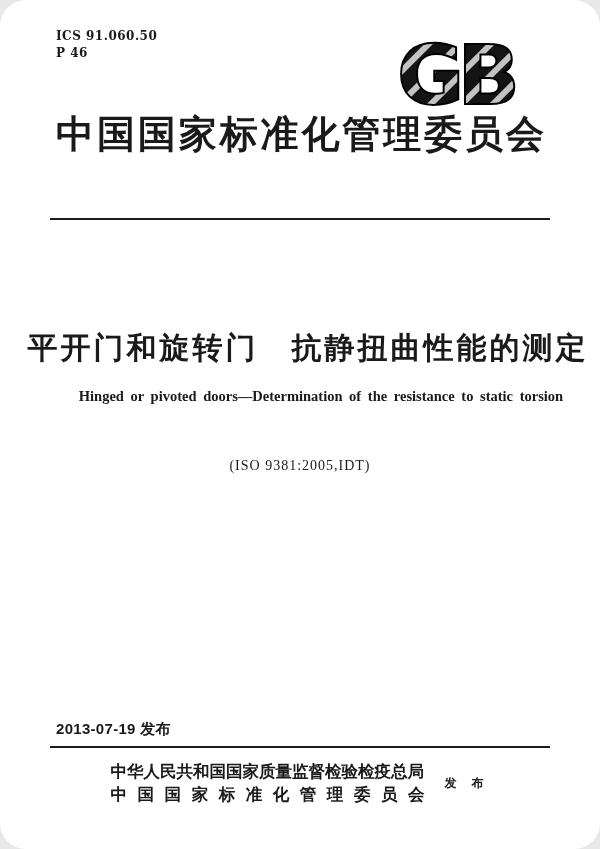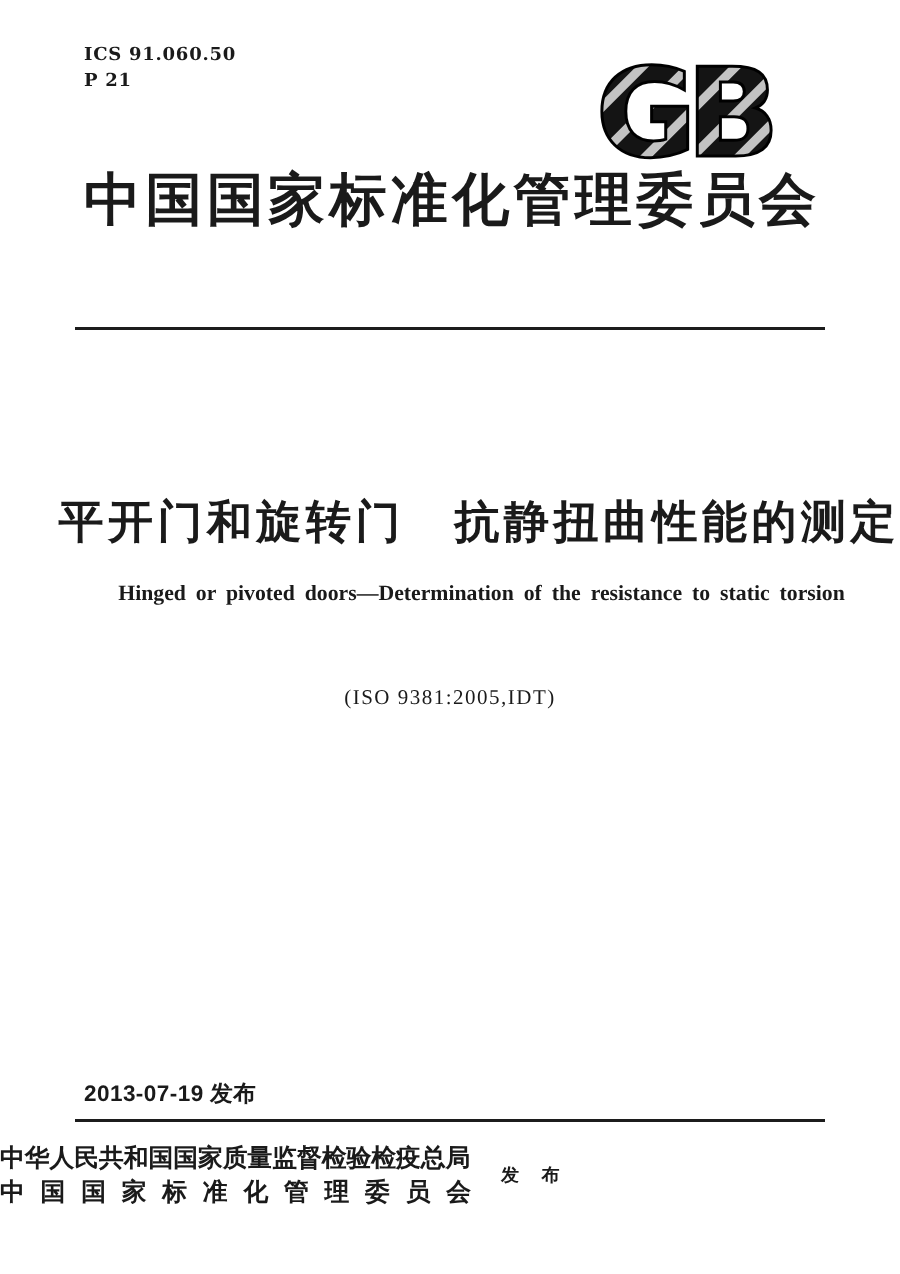--- a/index.html
+++ b/index.html
@@ -9,20 +9,21 @@
   }
   .page {
     position: relative;
     width: 600px;
     height: 849px;
     margin: 0 auto;
     background: #ffffff;
     color: #1a1a1a;
     font-family: "Liberation Serif", serif;
     overflow: hidden;
+    border-radius: 26px;
   }
 
   
   .top-meta {
     position: absolute;
     left: 56px;
     top: 28px;
     font-family: "DejaVu Serif", serif;
     font-weight: bold;
     font-size: 12px;
@@ -72,21 +73,21 @@
     background: #1c1c1c;
   }
   .rule-top { top: 218px; }
   .rule-bottom { top: 746px; }
 
   .title-zh {
     position: absolute;
     left: 0;
     right: 0;
     top: 328px;
-    text-align: right;
+    text-align: center;
     font-family: "Liberation Sans", sans-serif;
     font-weight: bold;
     font-size: 30px;
     letter-spacing: 3px;
     white-space: nowrap;
     margin-left: 16px;
   }
 
   .title-en {
     position: absolute;
@@ -125,20 +126,21 @@
     font-size: 15px;
     letter-spacing: 0.3px;
   }
 
   .footer {
     position: absolute;
     left: 0;
     right: 0;
     top: 760px;
     display: flex;
+    justify-content: center;
     align-items: center;
     gap: 20px;
   }
   .issuers {
     width: 314px;
     font-family: "Liberation Serif", serif;
     font-weight: bold;
     font-size: 16.5px;
     line-height: 1.4;
   }
@@ -160,21 +162,21 @@
     white-space: nowrap;
   }
 </style>
 </head>
 <body>
 
 <div class="page">
 
   <div class="top-meta">
     <div>ICS 91.060.50</div>
-    <div>P 21</div>
+    <div>P 46</div>
   </div>
 
   <svg class="gb-logo" viewBox="0 0 122 84" xmlns="http://www.w3.org/2000/svg">
     <defs>
       <pattern id="facet" width="22" height="22" patternUnits="userSpaceOnUse" patternTransform="rotate(45)">
         <rect width="22" height="22" fill="#141414"></rect>
         <rect x="8" width="6" height="22" fill="#c3c3c3"></rect>
       </pattern>
     </defs>
     <text x="61" y="72" text-anchor="middle" font-family="'DejaVu Sans', sans-serif" font-weight="bold" font-size="82" letter-spacing="-7" fill="url(#facet)" stroke="#000000" stroke-width="2">GB</text>

